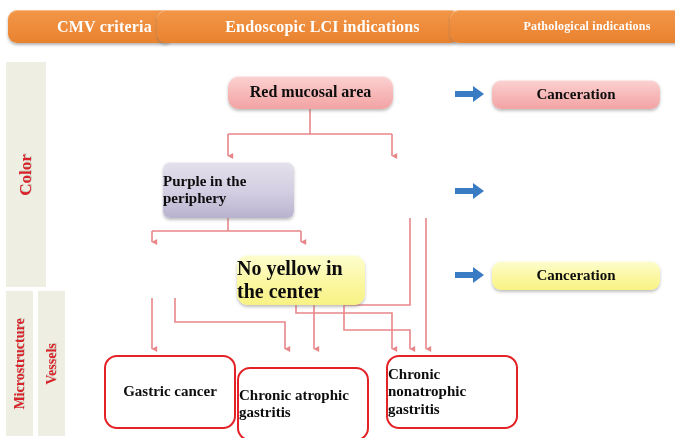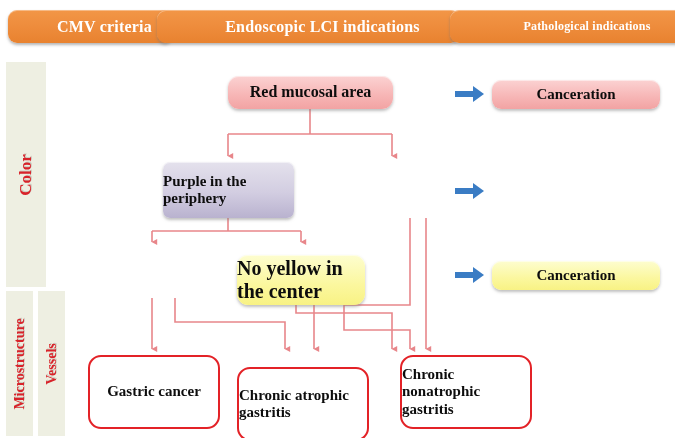--- a/index.html
+++ b/index.html
@@ -44,23 +44,23 @@
       background:linear-gradient(180deg,#fdfdcf 0%,#fbf79e 60%,#f8f284 100%);
       box-shadow:0 2px 3px rgba(130,130,130,.5), inset 0 1px 0 rgba(255,255,255,.5);}
   .node-outline{border-radius:13px;background:#ffffff;border:2.5px solid #e32227;}
 
   #n-red    {left:228px;top:76px; width:165px;height:33px;font-size:16px;}
   #n-purple {left:163px;top:162px;width:131px;height:56px;font-size:15px;}
   #n-nopurp {left:326px;top:162px;width:131px;height:56px;font-size:15px;}
   #n-yellow {left:88px; top:248px;width:128px;height:50px;font-size:14px;}
   #n-noyell {left:237px;top:248px;width:128px;height:50px;font-size:20px;margin-top:7px;}
 
-  #n-gc   {left:88px; top:355px;width:128px;height:70px;}
+  #n-gc   {left:104px; top:355px;width:128px;height:70px;}
   #n-cag  {left:237px;top:367px;width:128px;height:70px;}
-  #n-cng  {left:386px;top:355px;width:128px;height:70px;margin-left:14px;}
+  #n-cng  {left:386px;top:355px;width:128px;height:70px;}
   .dxwrap{display:flex;flex-direction:column;align-items:center;justify-content:center;
           line-height:1.15;}
   .dx-main{font-size:15px;font-weight:bold;}
   .dx-sub {font-size:11px;font-weight:bold;margin-top:1px;}
 
   
   .out{position:absolute;display:flex;align-items:center;justify-content:center;
        border-radius:9px;font-weight:bold;color:#0d0d0d;font-size:15px;
        box-shadow:0 2px 3px rgba(130,130,130,.5), inset 0 1px 0 rgba(255,255,255,.5);}
   #out0{left:492px;top:80px; width:168px;height:29px;

